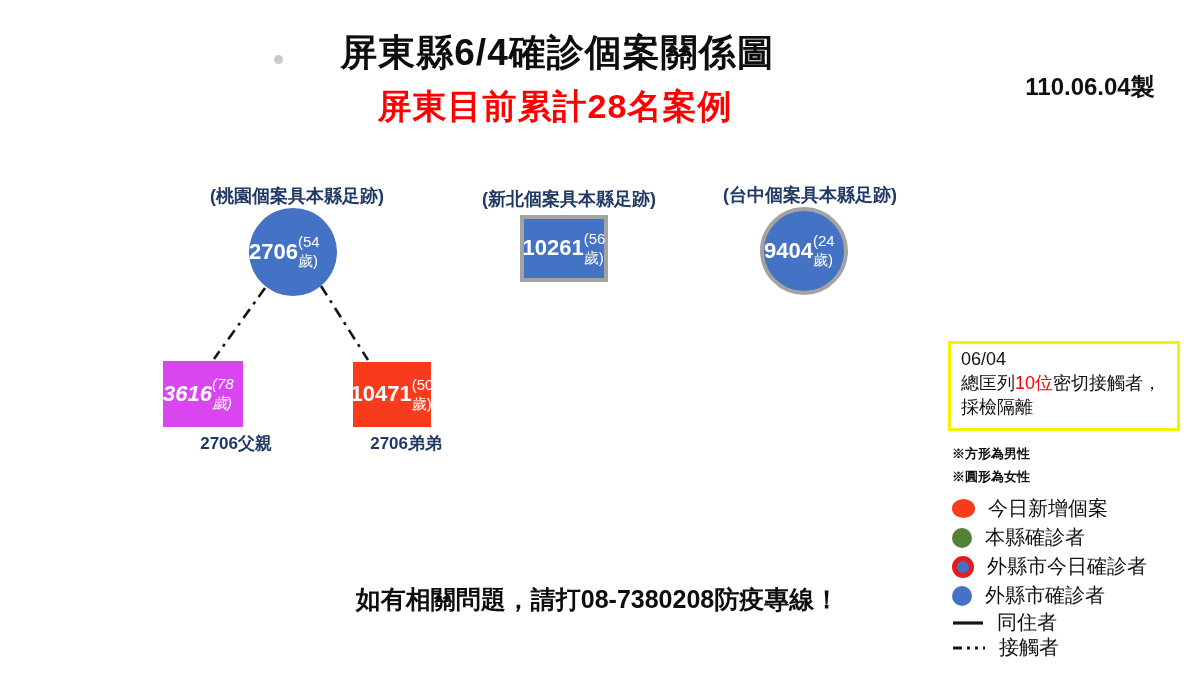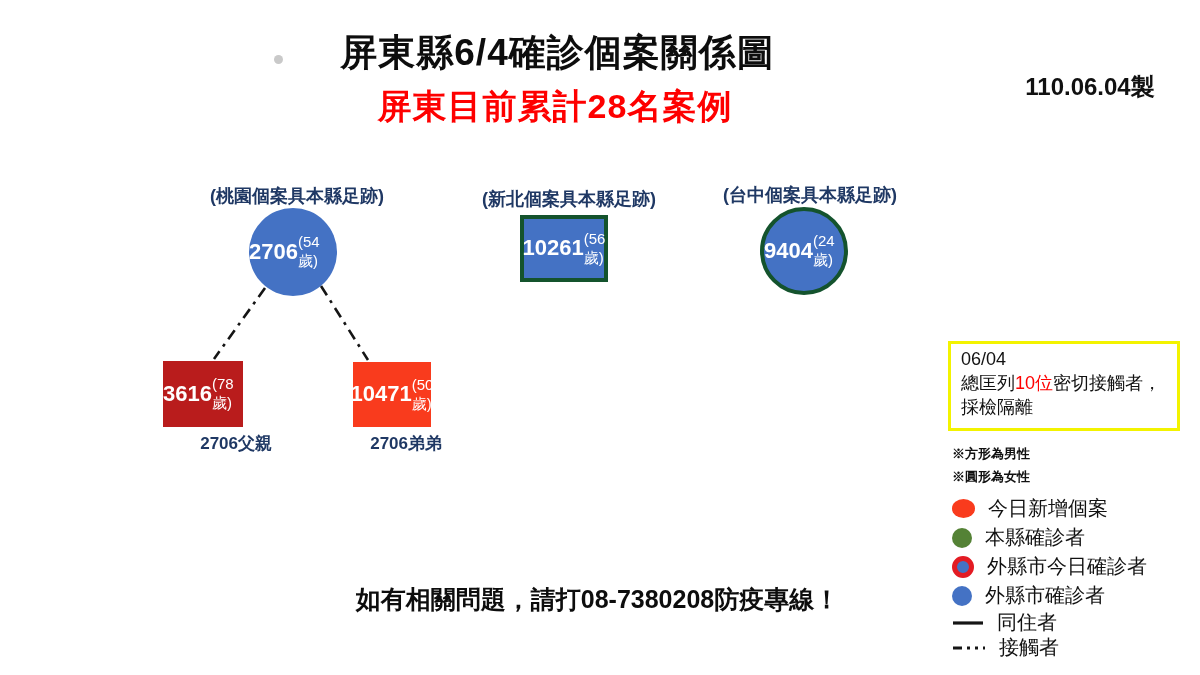--- a/index.html
+++ b/index.html
@@ -14,23 +14,23 @@
   .subtitle { left:0; top:84px;  width:1110px; text-align:center; font-size:34px; font-weight:700; color:#fe0000; letter-spacing:1px; }
   .date     { left:1005px; top:71px; width:170px; text-align:center; font-size:24px; font-weight:700; color:#111; }
 
   .group-label { font-size:18px; font-weight:700; color:#1f3864; text-align:center; white-space:nowrap; }
 
   .node { display:flex; align-items:center; justify-content:center; color:#fff; text-align:left; }
   .node .case-id  { font-size:22px; font-weight:600; line-height:1.12; }
   .node .case-age { font-size:15px; font-weight:500; line-height:1.25; }
   .circle { border-radius:50%; }
   .fill-blue  { background:#4472c4; }
-  .fill-green { background:#b91c1c; }
+  .fill-green { background:#d946ef;font-style:italic; }
   .fill-red   { background:#f93b1d;margin-left:20px; }
-  .ring-red   { border:4px solid #14532d; }
+  .ring-red   { border:4px solid #a3a3a3; }
 
   .caption { font-size:17px; font-weight:700; color:#1f3864; text-align:right; white-space:nowrap; }
 
   .note-box {
     left:948px; top:341px; width:232px; height:90px;
     border:3px solid #f3f300; padding:4px 10px;
     font-size:18px; font-weight:500; color:#111; line-height:1.33;
   }
   .note-highlight { color:#ff0000; }
 

